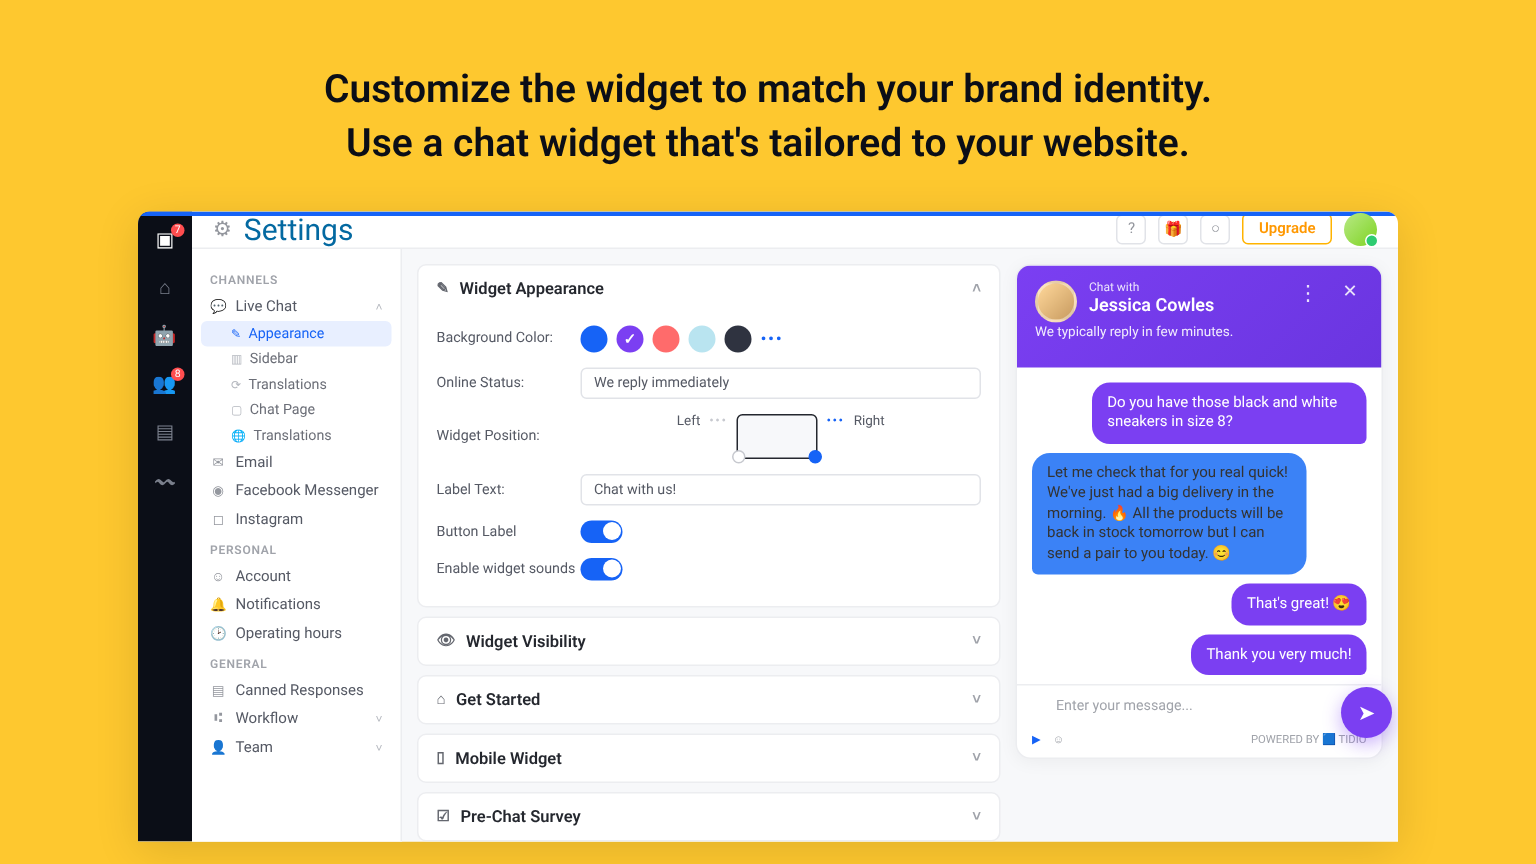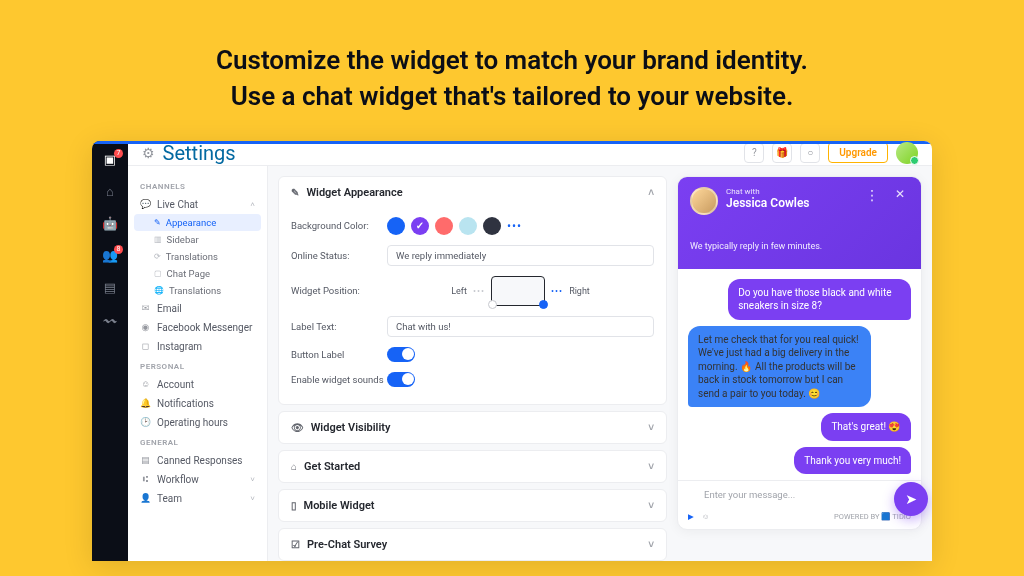--- a/index.html
+++ b/index.html
@@ -40,39 +40,39 @@
 .card-hd::after{content:"˅";margin-left:auto;font-size:10px;color:#a0a3aa}
 .card.open .card-hd::after{content:"˄"}
 .card-body{padding:4px 12px 12px}
 .row{display:flex;align-items:center;padding:5px 0}
 .row-lbl{width:96px;font-size:9.5px;color:#555964}
 .swatches{display:flex;gap:6px;align-items:center}
 .swatch{width:18px;height:18px;border-radius:50%;cursor:pointer;position:relative}
 .swatch.sel::after{content:"✓";position:absolute;inset:0;display:flex;align-items:center;justify-content:center;color:#fff;font-size:10px;font-weight:700}
 .more-dots{color:#1663F6;font-size:12px;cursor:pointer;letter-spacing:1px}
 .text-in{flex:1;border:1px solid #e1e3e8;border-radius:4px;padding:4px 8px;font-size:9.5px;color:#555964}
-.pos-picker{display:flex;align-items:center;gap:6px;font-size:9px;color:#555964}
+.pos-picker{display:flex;gap:6px;font-size:9px;color:#555964}
 .pos-rect{width:54px;height:30px;border:1.5px solid #24272e;border-radius:4px;position:relative;background:#f7f8fa}
 .pos-dot{position:absolute;bottom:-4px;width:9px;height:9px;border-radius:50%;background:#fff;border:1.5px solid #c7c9cf}
 .pos-dot.r{right:-4px;border-color:#1663F6;background:#1663F6}
 .pos-dot.l{left:-4px}
 .dots-txt{color:#c7c9cf;letter-spacing:1px}
 .toggle{width:28px;height:15px;background:#1663F6;border-radius:10px;position:relative;cursor:pointer}
 .toggle::after{content:"";position:absolute;top:1.5px;right:1.5px;width:12px;height:12px;background:#fff;border-radius:50%}
 .preview{width:245px;flex-shrink:0}
 .chat-widget{background:#fff;border:1px solid #ecedf0;border-radius:10px;overflow:hidden;box-shadow:0 2px 12px rgba(0,0,0,.05)}
 .chat-hd{background:linear-gradient(135deg,#7B3FF2,#6A35E0);color:#fff;padding:10px 12px 18px;position:relative}
 .chat-hd-top{display:flex;gap:8px}
 .chat-av{width:28px;height:28px;border-radius:50%;background:linear-gradient(135deg,#ffd89b,#c79a5f);border:2px solid rgba(255,255,255,.4)}
 .chat-name-wrap{flex:1}
 .chat-pre{font-size:8px;opacity:.85}
 .chat-name{font-size:12px;font-weight:600}
 .chat-kebab{font-size:14px;opacity:.85;cursor:pointer;padding:0 4px}
 .chat-close{font-size:12px;opacity:.85;cursor:pointer;padding:0 4px}
-.chat-sub{font-size:9px;opacity:.9;margin-top:26px}
+.chat-sub{font-size:9px;opacity:.9;margin-top:2px}
 .chat-body{padding:10px 10px 6px;display:flex;flex-direction:column;gap:6px;min-height:160px}
 .bubble{max-width:82%;padding:7px 10px;border-radius:12px;font-size:10px;line-height:1.35}
 .bubble.in{background:#3b82f6;color:#333;align-self:flex-start;border-bottom-left-radius:4px}
 .bubble.out{background:#7B3FF2;color:#fff;align-self:flex-end;border-bottom-right-radius:4px}
 .chat-input{border-top:1px solid #ecedf0;padding:8px 26px;display:flex;align-items:center;gap:8px;position:relative}
 .chat-input-txt{flex:1;font-size:9.5px;color:#a0a3aa}
 .chat-ft{display:flex;align-items:center;gap:8px;padding:4px 10px 8px;font-size:7.5px;color:#a0a3aa}
 .send-fab{position:absolute;right:-6px;bottom:14px;width:34px;height:34px;background:#7B3FF2;border-radius:50%;display:flex;align-items:center;justify-content:center;color:#fff;font-size:14px;box-shadow:0 4px 12px rgba(123,63,242,.4);cursor:pointer}
 .chat-wrap{position:relative}
 .pwr{margin-left:auto}

